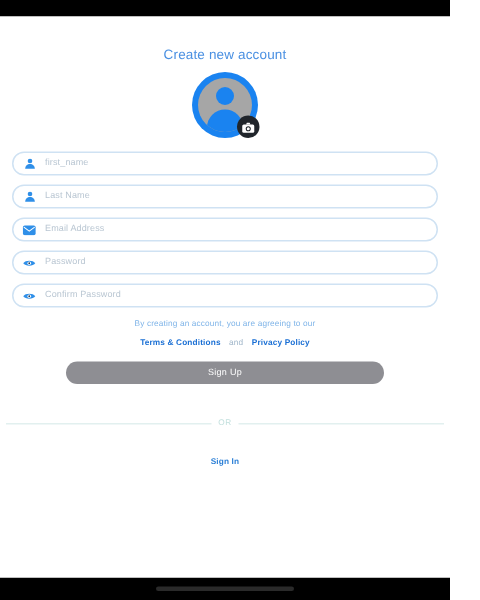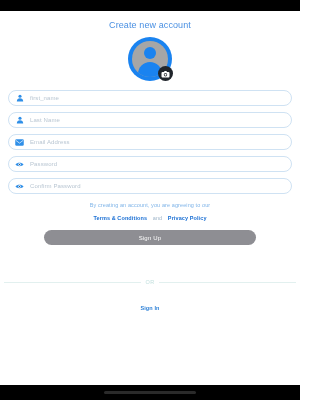--- a/index.html
+++ b/index.html
@@ -45,21 +45,21 @@
     height: 3px;
     border-radius: 2px;
     background: #2a2a2a;
   }
 
   .page-title {
     text-align: center;
     color: #4a90e2;
     font-size: 9px;
     letter-spacing: 0.1px;
-    margin-top: 9px;
+    margin-top: 20px;
   }
 
   .avatar-wrap {
     margin: 7px auto 0;
     width: 44px;
     height: 44px;
     position: relative;
   }
   .avatar-ring {
     width: 44px;

